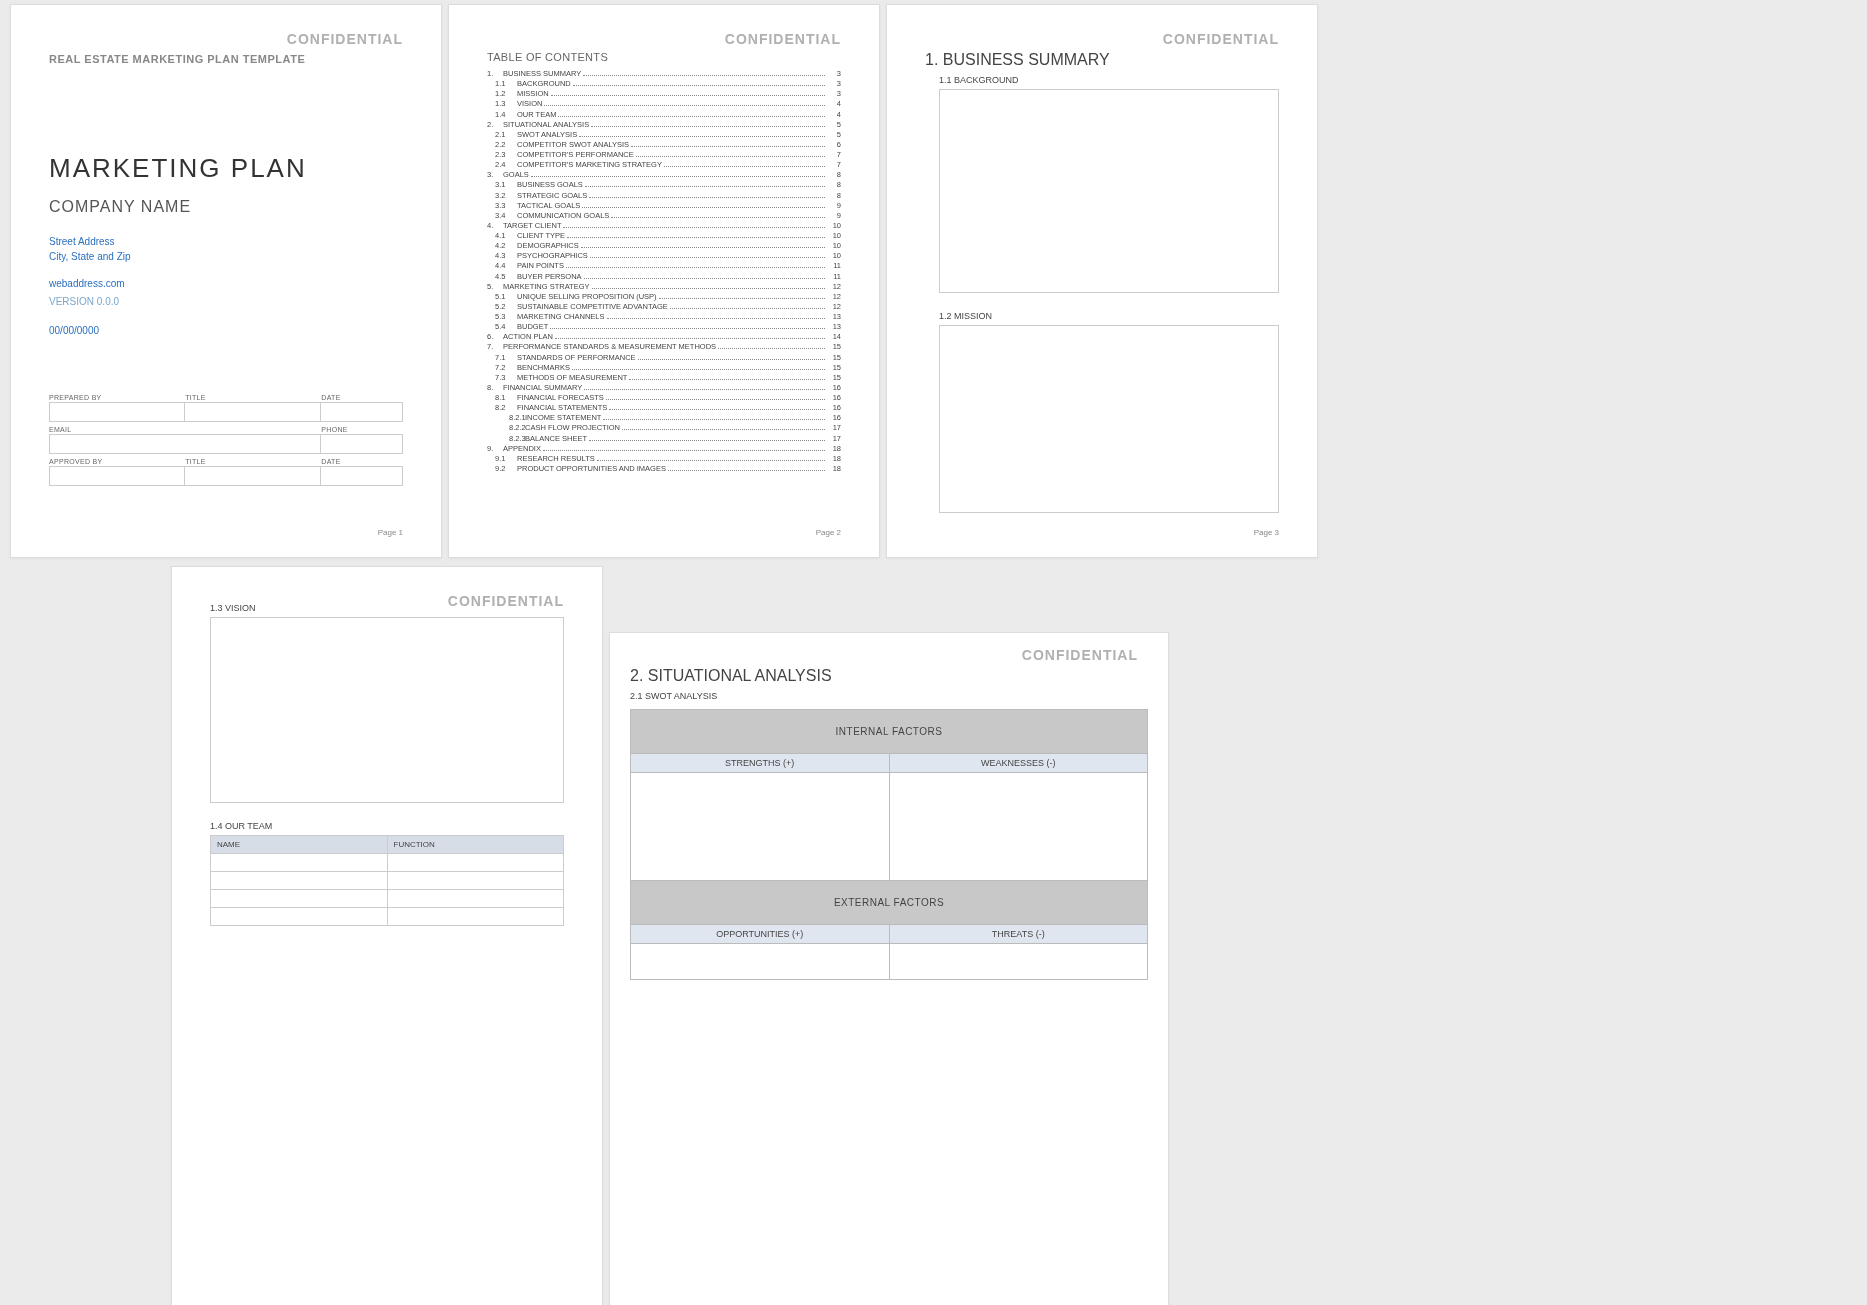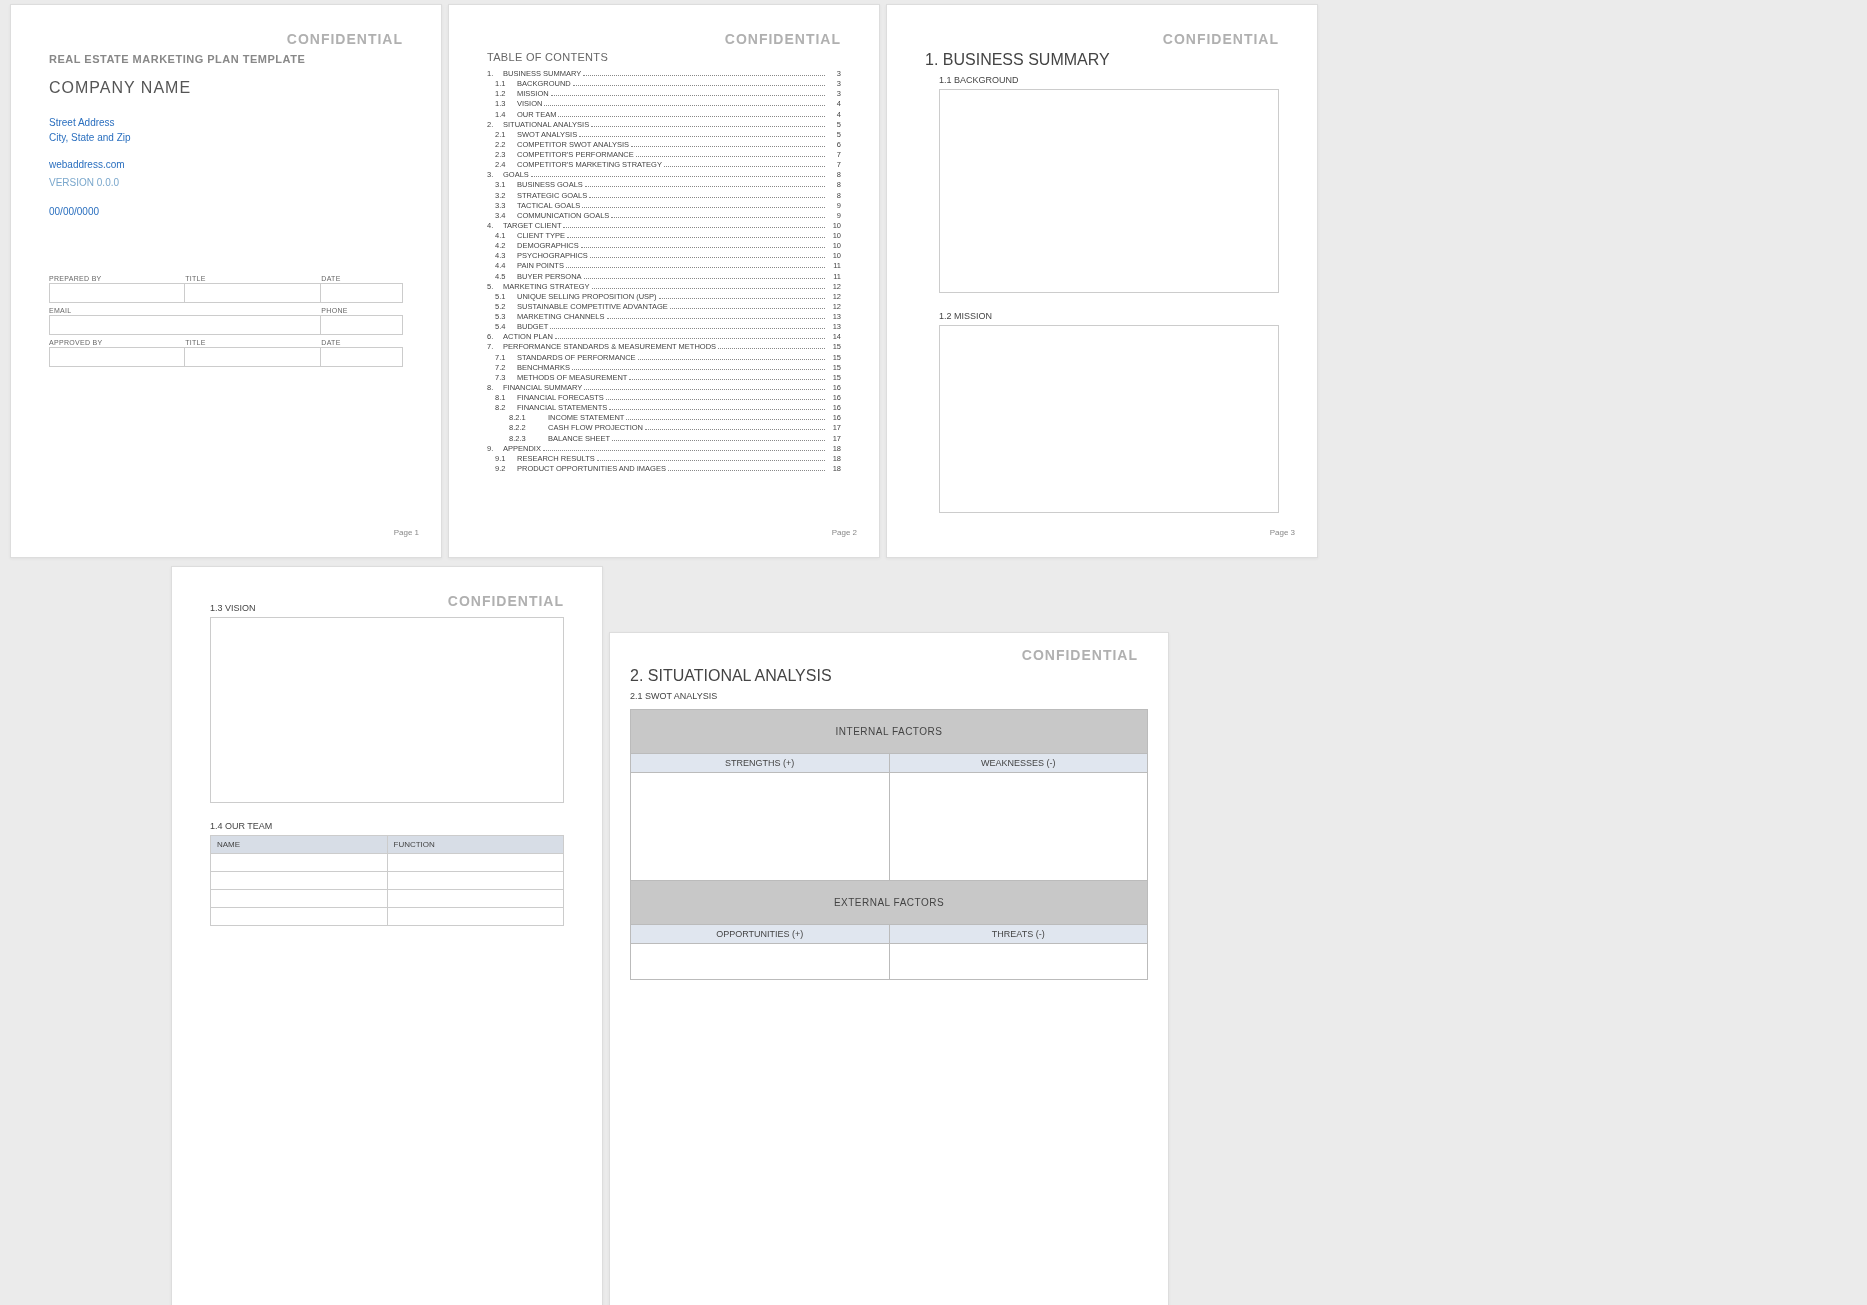--- a/index.html
+++ b/index.html
@@ -57,34 +57,34 @@
   .ver { color: #7aa7cc; font-size: 10px; margin-top: 7px; }
   .date { color: #2a6fbf; font-size: 10px; margin-top: 18px; }
   .form { margin-top: 58px; }
   .form-row { display: flex; gap: 0; margin-bottom: 0; }
   .form-cell { flex: 1; }
   .form-label { font-size: 7px; color: #666; margin-bottom: 1px; letter-spacing: 0.3px; }
   .form-box { border: 1px solid #ccc; height: 20px; }
   .page-num {
     position: absolute;
     bottom: 20px;
-    right: 22px;
+    right: 38px;
     font-size: 8px;
     color: #888;
   }
   
   .toc-title { font-size: 11px; color: #666; margin-top: 16px; margin-bottom: 6px; letter-spacing: 0.3px; }
   .toc { font-size: 7.5px; color: #444; }
   .toc-row { display: flex; align-items: baseline; line-height: 1.35; white-space: nowrap; }
   .toc-num { display: inline-block; }
   .toc-lvl1 .toc-num { width: 16px; }
   .toc-lvl2 { padding-left: 8px; justify-content: space-between; }
   .toc-lvl2 .toc-num { width: 22px; }
   .toc-lvl3 { padding-left: 22px; }
-  .toc-lvl3 .toc-num { width: 39px; }
+  .toc-lvl3 .toc-num { width: 16px; }
   .toc-label { white-space: nowrap; }
   .toc-dots {
     flex: 1;
     border-bottom: 1px dotted #888;
     margin: 0 2px 2px 2px;
     height: 1px;
   }
   .toc-pg { width: 14px; text-align: right; }
   
   .sec-h1 { font-size: 16px; color: #444; margin-top: 16px; margin-bottom: 6px; }
@@ -113,20 +113,21 @@
   .swot-cell:first-child { border-right:none; }
   .swot-body-sm { height: 36px; }
   .p4 .sec-h2, .p4 .box { margin-left: 0; }
 </style>
 </head>
 <body>
 
 <div class="page p1">
   <div class="conf">CONFIDENTIAL</div>
   <div class="subtitle">REAL ESTATE MARKETING PLAN TEMPLATE</div>
+  <div class="title">MARKETING PLAN</div>
   <div class="company">COMPANY NAME</div>
   <div class="addr">
     <div>Street Address</div>
     <div>City, State and Zip</div>
   </div>
   <div class="web">webaddress.com</div>
   <div class="ver">VERSION 0.0.0</div>
   <div class="date">00/00/0000</div>
 
   <div class="form">

